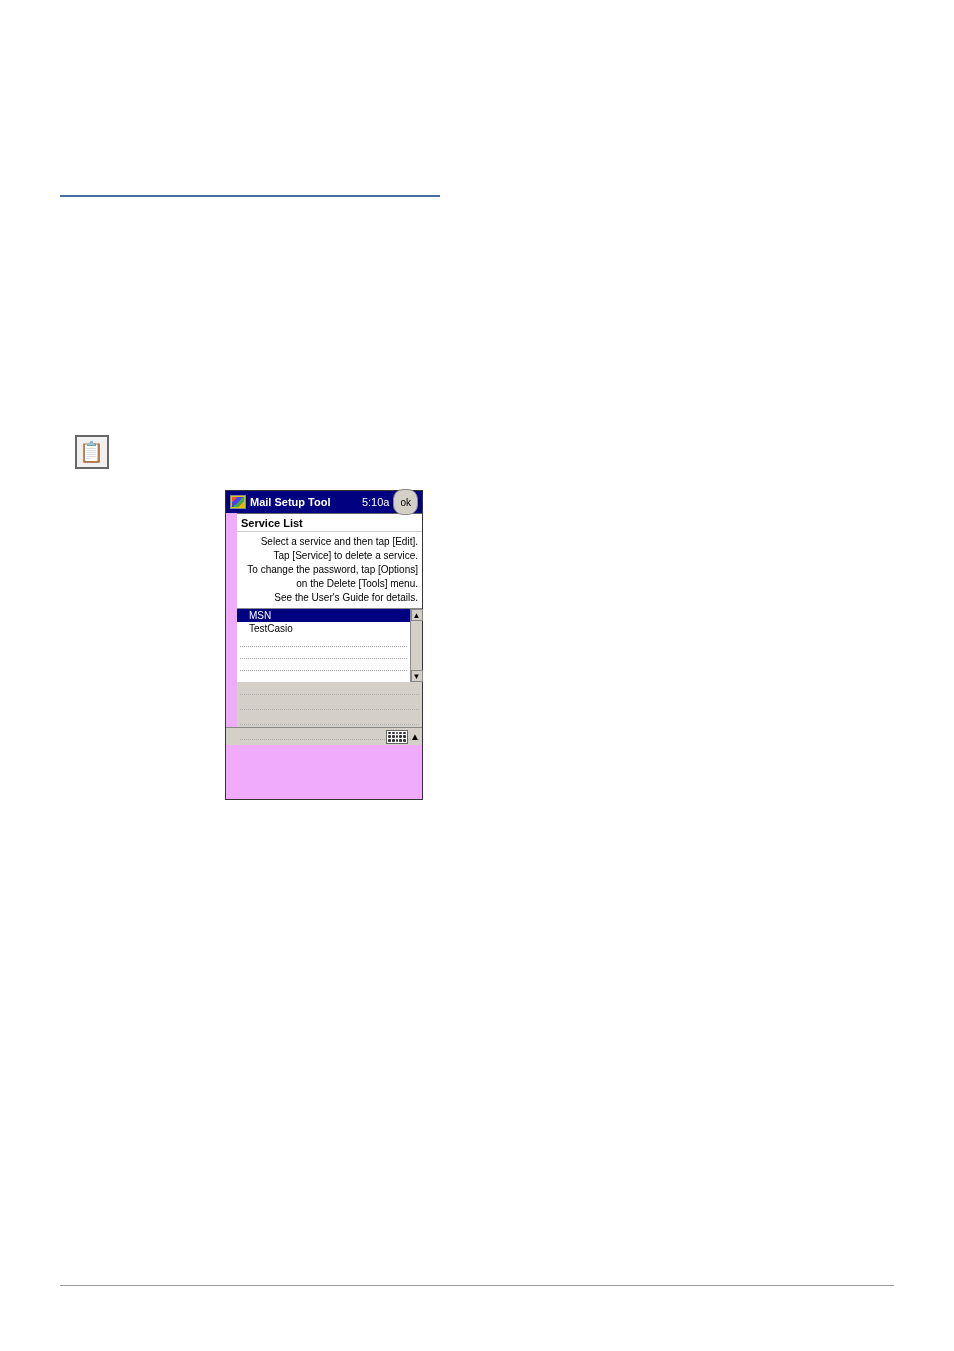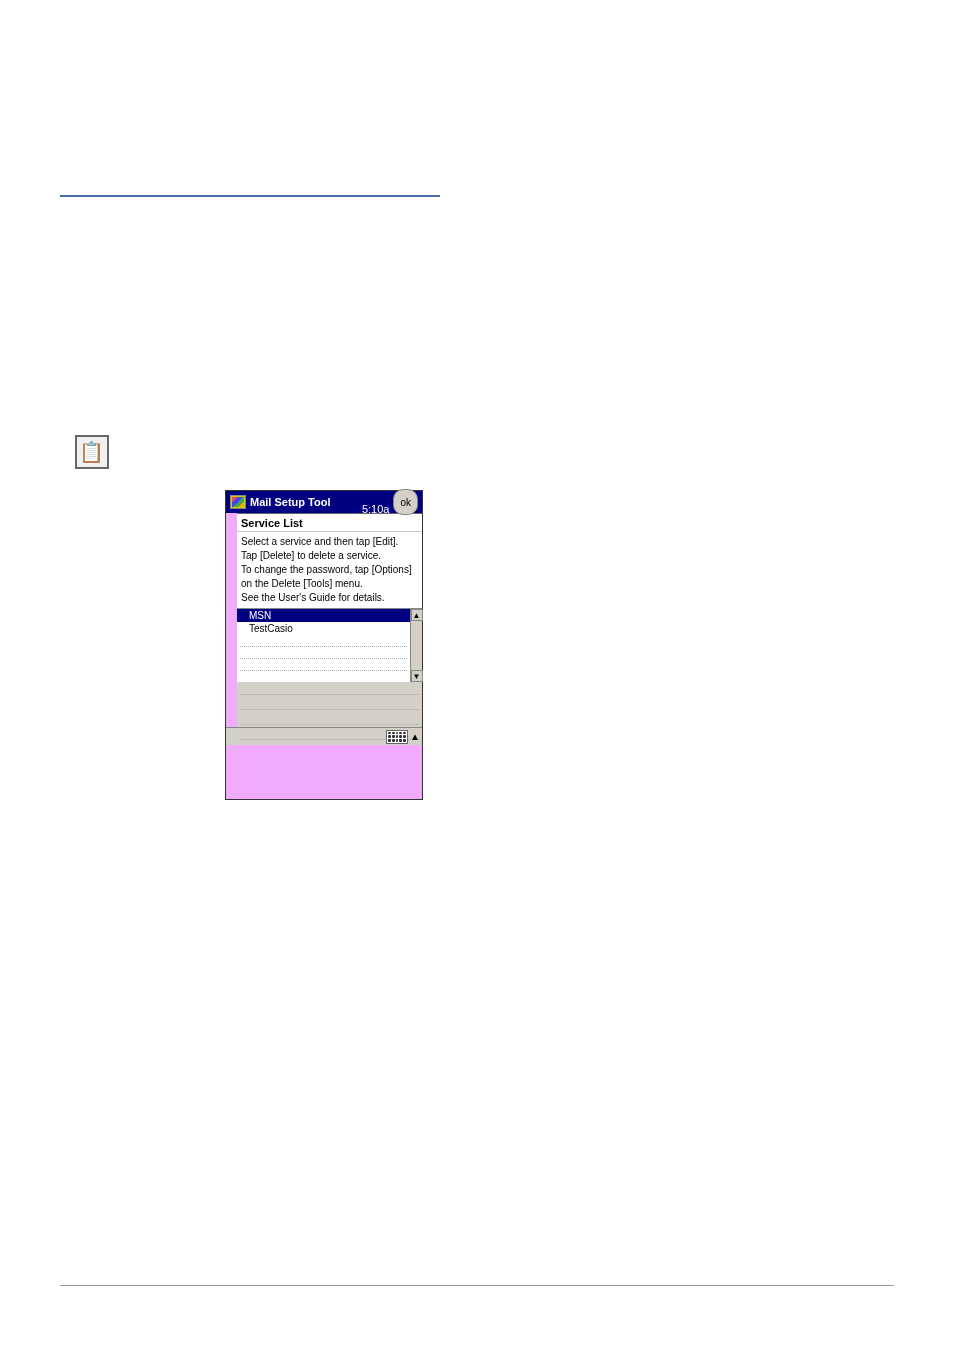--- a/index.html
+++ b/index.html
@@ -143,20 +143,21 @@
       background: #ffffff;
       border-bottom: 1px solid #cccccc;
     }
 
     .instruction-text {
       font-size: 10px;
       padding: 3px 4px;
       line-height: 1.4;
       background: #ffffff;
       color: #000000;
+      text-align: right;
     }
 
     
     .service-list-container {
       display: flex;
       height: 74px;
       background: #ffffff;
       border-top: 1px solid #888;
     }
 
@@ -308,33 +309,33 @@
   </div>
 </div>
 
 <div class="device-screen">
 
   <div class="title-bar">
     <div class="title-bar-left">
       <div class="title-bar-icon"></div>
       <span>Mail Setup Tool</span>
     </div>
-    <div style="display:flex;align-items:flex-end;gap:4px;">
+    <div style="display:flex;align-items:center;gap:4px;">
       <span class="title-time">5:10a</span>
       <div class="ok-button">ok</div>
     </div>
   </div>
 
   <div class="content-area">
 
     <div class="section-title">Service List</div>
 
     <div class="instruction-text">
       <div>Select a service and then tap [Edit].</div>
-      <div>Tap [Delete] to delete a service.</div>
+      <div>Tap [Service] to delete a service.</div>
       <div>To change the password, tap [Options]</div>
       <div>on the Delete [Tools] menu.</div>
       <div>See the User's Guide for details.</div>
     </div>
 
     <div class="service-list-container">
       <div class="service-list-items">
         <div class="service-item selected">MSN</div>
         <div class="service-item normal">TestCasio</div>
         <div class="dotted-rows">

